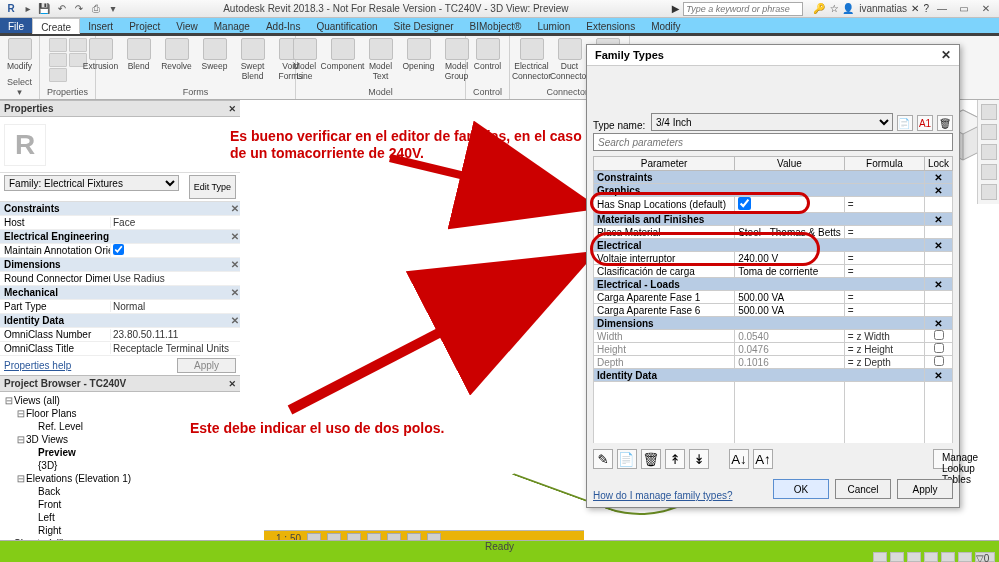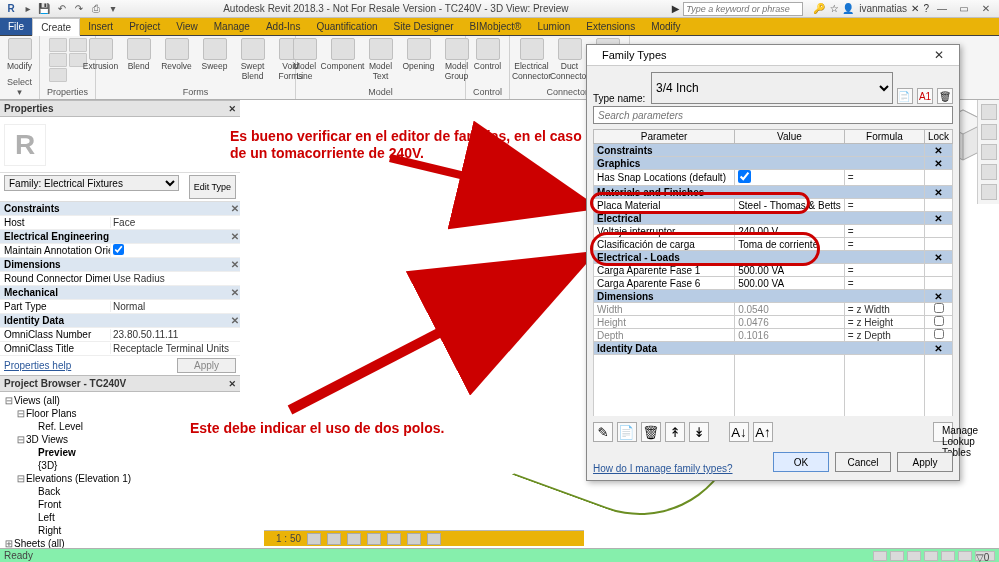--- a/index.html
+++ b/index.html
@@ -9,21 +9,21 @@
 .titlebar { height: 18px; background: linear-gradient(#fafafa,#e8e8e8); display: flex; align-items: center; padding: 0 4px; font-size: 10px; color: #333; border-bottom: 1px solid #c0c0c0; }
 .titlebar .qat { display: flex; gap: 3px; align-items: center; }
 .titlebar .qat span { width: 14px; height: 14px; display: inline-flex; align-items: center; justify-content: center; color: #555; font-size: 10px; }
 .titlebar .title { flex: 1; text-align: center; color: #444; }
 .titlebar .search { width: 120px; height: 14px; border: 1px solid #aaa; background: #fff; padding: 0 2px; font-size: 9px; font-style: italic; color: #888; margin-right: 6px; }
 .titlebar .right { display: flex; align-items: center; gap: 4px; font-size: 10px; }
 .titlebar .right .user { color: #444; }
 .winbtn { width: 18px; height: 14px; display: inline-flex; align-items: center; justify-content: center; color: #555; }
 
 
-.ribbon-tabs { display: flex; height: 18px; background: #eab308; border-bottom: 1px solid #404040; font-size: 10px; }
+.ribbon-tabs { display: flex; height: 18px; background: #7dd3fc; border-bottom: 3px solid #404040; font-size: 10px; }
 .ribbon-tabs .tab { padding: 2px 8px; line-height: 14px; color: #333; cursor: default; }
 .ribbon-tabs .tab.file { background: #2a579a; color: #fff; }
 .ribbon-tabs .tab.active { background: #fff; border: 1px solid #c8c8c8; border-bottom: 1px solid #fff; margin-bottom: -1px; }
 
 
 .ribbon { height: 64px; background: #f5f5f5; border-bottom: 1px solid #b0b0b0; display: flex; }
 .ribbon .group { border-right: 1px solid #d0d0d0; padding: 2px 4px; display: flex; flex-direction: column; align-items: center; justify-content: flex-end; position: relative; }
 .ribbon .group .label { font-size: 9px; color: #555; margin-top: auto; text-align: center; }
 .ribbon .btnrow { display: flex; gap: 2px; height: 48px; align-items: flex-start; }
 .ribbon .bigbtn { width: 36px; display: flex; flex-direction: column; align-items: center; gap: 1px; color: #444; font-size: 8.5px; text-align:center; }
@@ -61,26 +61,26 @@
 .drawing { position:absolute; left:240px; right:0; top:100px; bottom:14px; background:#fff; }
 .drawing .navcube { position:absolute; right:4px; top:4px; width:64px; height:64px; }
 .drawing .olive { position:absolute; left:300px; top:215px; width:200px; height:200px; border:2px solid #6b8e23; border-radius:50% 50% 50% 0; transform:rotate(20deg); border-left-color:transparent; border-top-color:transparent;}
 
 
 .ann { position:absolute; color:#cc0000; font-weight:700; font-family: Arial, sans-serif; font-size:14px; line-height:1.2; }
 .arrow-svg { position:absolute; pointer-events:none; }
 
 
 .dialog { position:absolute; left:586px; top:44px; width:374px; background:#f0f0f0; border:1px solid #888; box-shadow:2px 2px 6px rgba(0,0,0,0.3); font-size:10px; }
-.dialog .dlg-title { background:#fff; padding:3px 15px; border-bottom:1px solid #ccc; display:flex; align-items:center; font-size:11px;}
+.dialog .dlg-title { background:#fff; padding:3px 8px; border-bottom:1px solid #ccc; display:flex; align-items:center; font-size:11px;font-weight:bold;}
 .dialog .dlg-title .x { margin-left:auto; font-size:12px; color:#333;}
 .dialog .dlg-body { padding:4px 6px; }
 .dialog .rowflex { display:flex; align-items:flex-end; gap:4px; margin:2px 0;}
 .dialog .rowflex label{ width:54px; }
-.dialog select.type { flex:1; height:32px; border:1px solid #888; font-size:12px;}
+.dialog select.type { flex:1; height:18px; border:1px solid #888; font-size:10px;margin-top:41px;}
 .dialog .mini { width:16px; height:16px; border:1px solid #aaa; background:#fafafa; display:inline-flex; align-items:center; justify-content:center; font-size:10px;}
 .dialog input.search { width:100%; height:18px; border:1px solid #888; padding:0 4px; font-size:10px; font-style:italic; color:#777;}
 .dialog .grid { border:1px solid #888; background:#fff; margin-top:3px; width: 100%; border-collapse: collapse;}
 .dialog .grid th { background:#f4f4f4; border:1px solid #bbb; font-weight:400; font-size:10px; padding:1px 2px;}
 .dialog .grid td { border:1px solid #ccc; font-size:10px; padding:0 3px; height:13px; white-space:nowrap; overflow:hidden;}
 .dialog .grid tr.section td { background:#b8cce4; font-weight:700; }
 .dialog .grid td.fcol { color:#888; }
 .dialog .grid td.lock { width:16px; text-align:center;}
 .dialog .grid td.lock input { width:10px;height:10px;}
 .dialog .grid td.formula { color:#333;}
@@ -96,21 +96,21 @@
 
 
 .redcirc { position:absolute; border:3px solid #cc0000; border-radius:50%; pointer-events:none; }
 
 
 .viewbar { position:absolute; bottom:0; left:0; height:16px; background:#eab308; border-top:1px solid #b8b8b8; display:flex; align-items:center; font-size:10px; padding:0 4px; gap:6px; color:#444;}
 .viewbar .scale{ margin-left:8px; }
 .viewbar .ico { width:14px; height:12px; display:inline-block; background:#d0d0d0; border:1px solid #aaa;}
 
 
-.statusbar { position:absolute; bottom:0; left:0; right:0; height:14px; background:#86efac; border-top:1px solid #b0b0b0; display:flex; align-items:center; font-size:10px; padding:0 4px; color:#444;}
+.statusbar { position:absolute; bottom:0; left:0; right:0; height:22px; background:#84cc16; border-top:1px solid #b0b0b0; display:flex; align-items:center; font-size:10px; padding:0 4px; color:#444;flex-direction:column;}
 .statusbar .right { margin-left:auto; display:flex; gap:3px;}
 .statusbar .right span { width:14px; height:10px; background:#dadada; border:1px solid #bbb;}
 
 
 .rightbar { position:absolute; right:0; top:100px; width:22px; background:#f4f4f4; border-left:1px solid #ccc; display:flex; flex-direction:column; gap:4px; padding:4px 2px; align-items:center;}
 .rightbar span { width:16px; height:16px; background:#e0e0e0; border:1px solid #c0c0c0;}
 
 </style>
 </head>
 <body>

